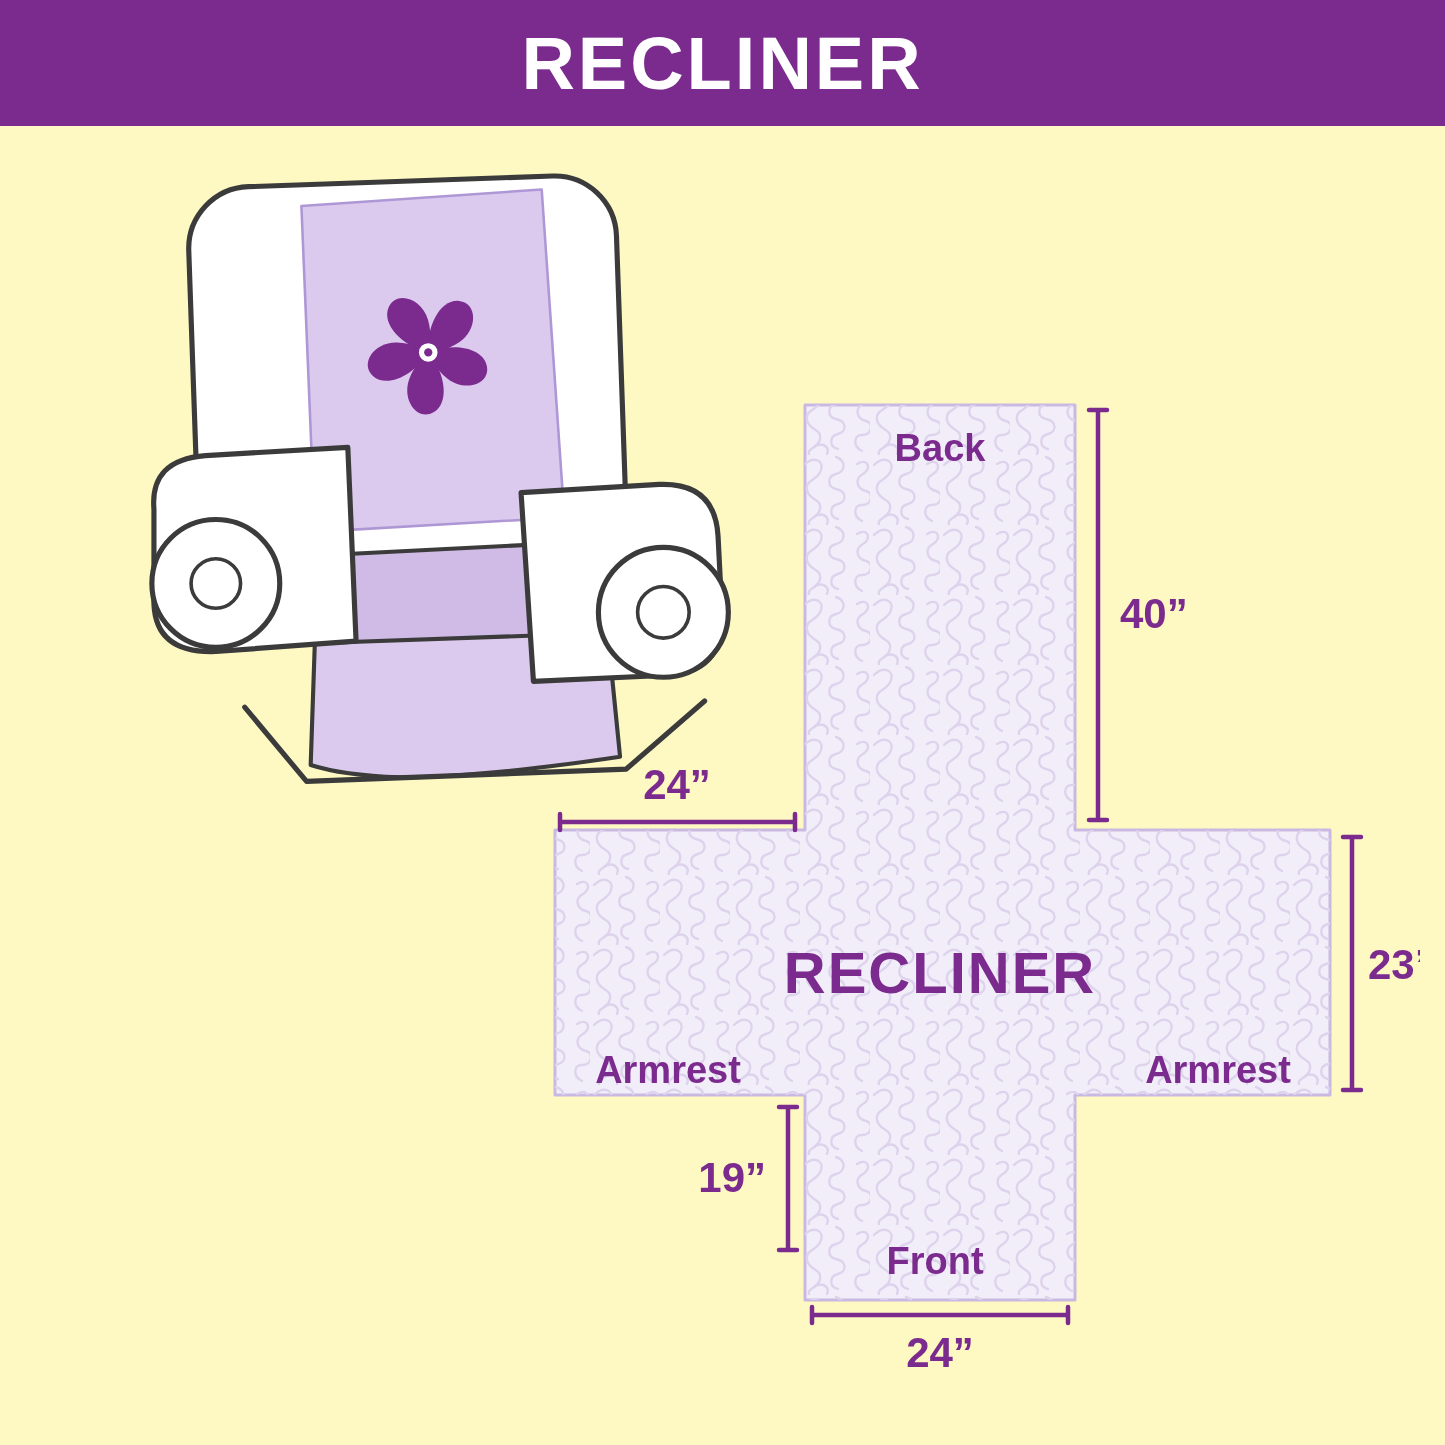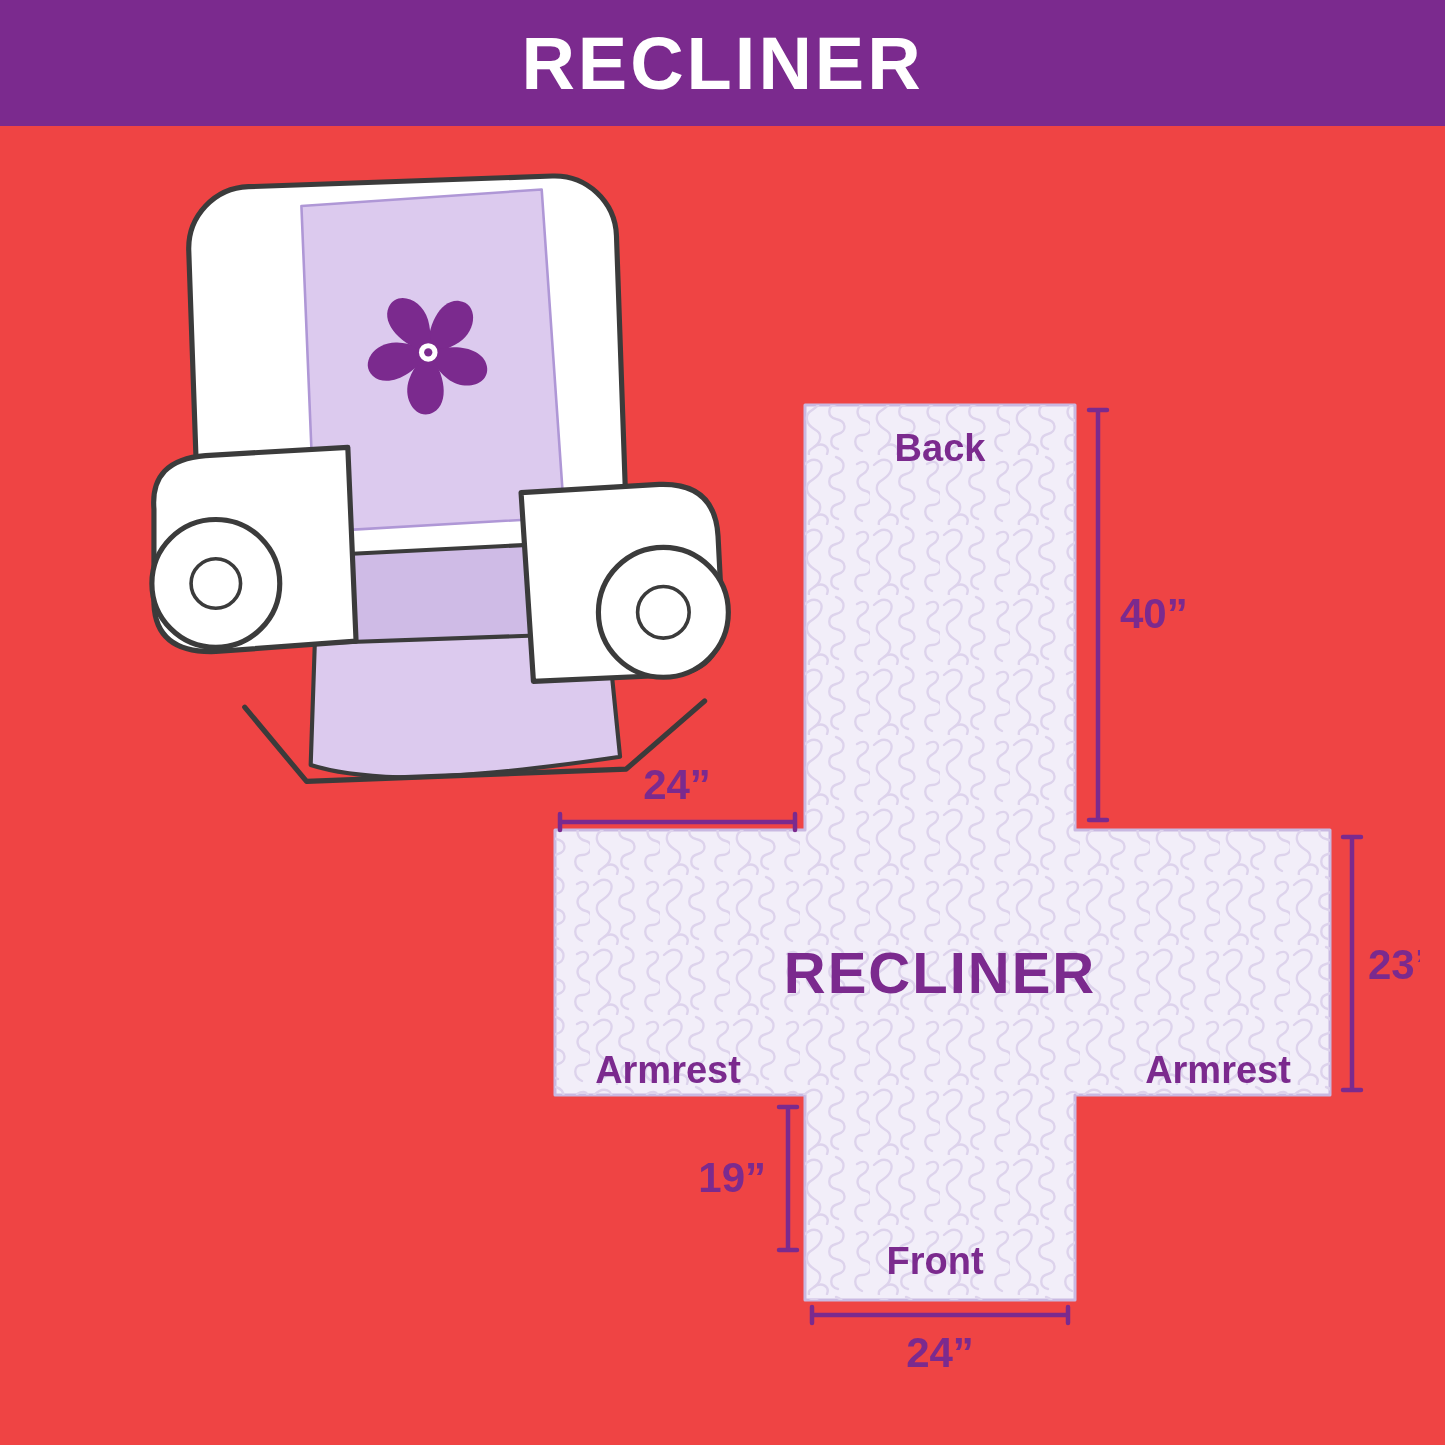--- a/index.html
+++ b/index.html
@@ -1,17 +1,17 @@
 <!DOCTYPE html>
 <html><head>
 <meta charset="utf-8">
 <style>
   html,body{margin:0;padding:0;background:#ffffff;}
   .page{
-    position:relative;width:1445px;height:1445px;background:#ef4444;
+    position:relative;width:1445px;height:1445px;background:#fef9c3;
     font-family:"Liberation Sans",sans-serif;overflow:hidden;
   }
   .header-bar{
     position:absolute;left:0;top:0;width:1445px;height:126px;
     background:#7b2a8e;display:flex;align-items:center;justify-content:center;
   }
   .page-title{
     margin:0;color:#ffffff;font-size:74px;font-weight:bold;letter-spacing:3px;
   }
   .chair-illustration{position:absolute;left:90px;top:150px;width:660px;height:640px;}

